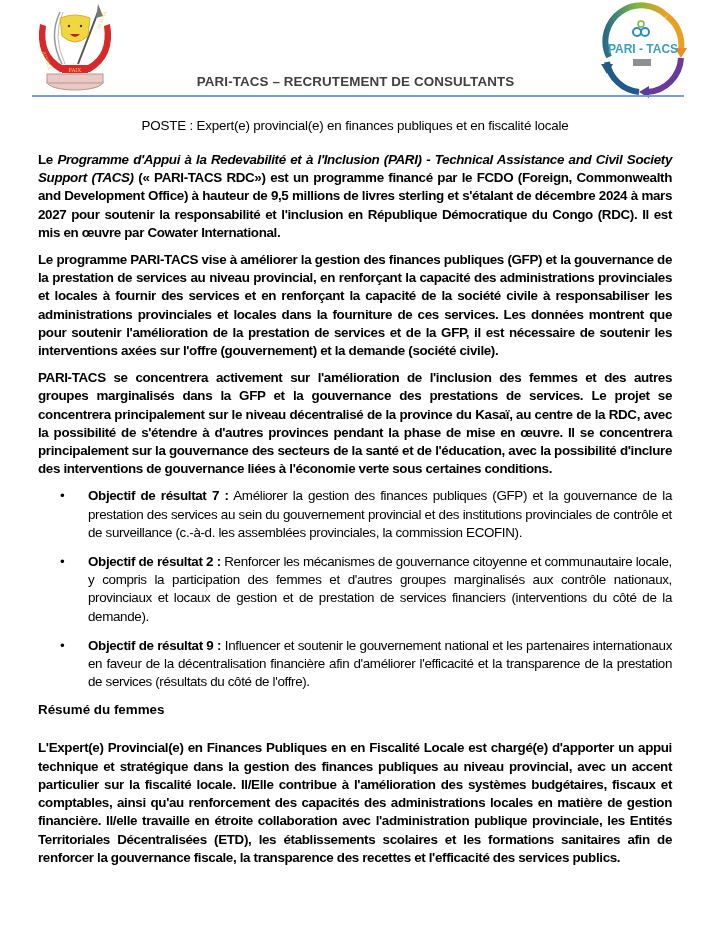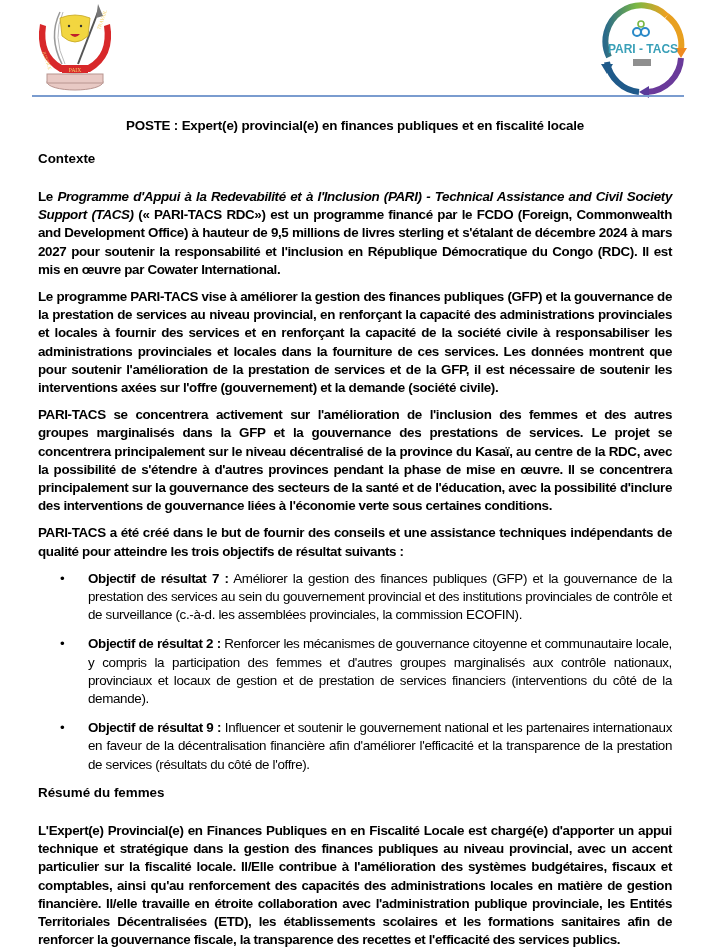--- a/index.html
+++ b/index.html
@@ -6,21 +6,21 @@
   body { width: 711px; height: 948px; position: relative; overflow: hidden;
          font-family: "Liberation Sans", sans-serif; color: #000; }
   .header { position: absolute; left: 0; top: 0; width: 711px; height: 100px; }
   .emblem { position: absolute; left: 30px; top: 2px; width: 90px; height: 90px; }
   .logo { position: absolute; left: 597px; top: 2px; width: 92px; height: 96px; }
   .header-title { position: absolute; left: 0; width: 711px; top: 74px; text-align: center;
                   font-size: 13.4px; font-weight: bold; color: #404040; letter-spacing: 0.1px; }
   .rule { position: absolute; left: 32px; top: 95px; width: 652px; height: 2px; background: #7a9ccf; }
   .content { position: absolute; left: 38px; top: 118px; width: 634px; }
   .poste { text-align: center; font-family: "Liberation Sans Narrow", "Liberation Sans", sans-serif;
-           font-weight: bold; font-size: 13.4px; margin: 0 0 18px 0; letter-spacing: -0.2px; }
+           font-weight: normal; font-size: 13.4px; margin: 0 0 18px 0; letter-spacing: -0.2px; }
   h3 { font-size: 13.4px; font-weight: bold; margin: 0 0 22px 0; }
   p { font-size: 13.4px; line-height: 18.2px; margin: 0 0 9px 0; text-align: justify;
       letter-spacing: -0.35px; font-weight: bold; }
   ul { list-style: none; margin: 6px 0 10px 0; padding: 0; }
   li { position: relative; padding-left: 50px; font-size: 13.4px; line-height: 18.2px;
        text-align: justify; margin-bottom: 11px; letter-spacing: -0.35px; }
   li .bullet { position: absolute; left: 22px; top: 0; }
   li b { font-weight: bold; }
 </style>
 </head>
@@ -39,20 +39,21 @@
     <path d="M30 10 Q18 35 32 62" fill="none" stroke="#999" stroke-width="1.5"></path>
     <path d="M33 10 Q22 35 35 62" fill="none" stroke="#bbb" stroke-width="1"></path>
     <line x1="48" y1="62" x2="68" y2="10" stroke="#555" stroke-width="2"></line>
     <path d="M68 2 L73 14 L66 16 Z" fill="#777"></path>
     <path d="M30 16 Q45 10 60 16 L58 34 Q45 46 32 34 Z" fill="#f2d640" stroke="#c4a520" stroke-width="0.8"></path>
     <circle cx="39" cy="24" r="1.2" fill="#333"></circle>
       <circle cx="51" cy="24" r="1.2" fill="#333"></circle>
     <path d="M40 32 Q45 38 50 32 Z" fill="#c0202a"></path>
   </svg>
 
+  <div class="header-title">PARI-TACS – RECRUTEMENT DE CONSULTANTS</div>
 
   <svg class="logo" viewBox="0 0 92 96">
     <defs>
       <linearGradient id="g1" x1="0" y1="0" x2="1" y2="0">
         <stop offset="0" stop-color="#2a6a8a"></stop>
           <stop offset="0.5" stop-color="#7ab844"></stop>
           <stop offset="1" stop-color="#f0a020"></stop>
       </linearGradient>
     </defs>
     <path d="M12 55 A36 36 0 0 1 70 14" fill="none" stroke="url(#g1)" stroke-width="6"></path>
@@ -68,27 +69,25 @@
     <text x="46" y="51" font-size="12" font-weight="bold" fill="#3aa0b8" text-anchor="middle" font-family="Liberation Sans, sans-serif">PARI - TACS</text>
     <rect x="36" y="57" width="18" height="7" fill="#444" opacity="0.6"></rect>
   </svg>
 
   <div class="rule"></div>
 </div>
 
 <div class="content">
   <div class="poste">POSTE : Expert(e) provincial(e) en finances publiques et en fiscalité locale</div>
 
-  <h3>Contexte</h3>
 
   <p><span>Le </span><i>Programme d'Appui à la Redevabilité et à l'Inclusion (PARI) - Technical Assistance and Civil Society Support (TACS)</i><span> (« PARI-TACS RDC») est un programme financé par le FCDO (Foreign, Commonwealth and Development Office) à hauteur de 9,5 millions de livres sterling et s'étalant de décembre 2024 à mars 2027 pour soutenir la responsabilité et l'inclusion en République Démocratique du Congo (RDC). Il est mis en œuvre par Cowater International.</span></p>
 
   <p>Le programme PARI-TACS vise à améliorer la gestion des finances publiques (GFP) et la gouvernance de la prestation de services au niveau provincial, en renforçant la capacité des administrations provinciales et locales à fournir des services et en renforçant la capacité de la société civile à responsabiliser les administrations provinciales et locales dans la fourniture de ces services. Les données montrent que pour soutenir l'amélioration de la prestation de services et de la GFP, il est nécessaire de soutenir les interventions axées sur l'offre (gouvernement) et la demande (société civile).</p>
   <p>PARI-TACS se concentrera activement sur l'amélioration de l'inclusion des femmes et des autres groupes marginalisés dans la GFP et la gouvernance des prestations de services. Le projet se concentrera principalement sur le niveau décentralisé de la province du Kasaï, au centre de la RDC, avec la possibilité de s'étendre à d'autres provinces pendant la phase de mise en œuvre. Il se concentrera principalement sur la gouvernance des secteurs de la santé et de l'éducation, avec la possibilité d'inclure des interventions de gouvernance liées à l'économie verte sous certaines conditions.</p>
-  <p>PARI-TACS a été créé dans le but de fournir des conseils et une assistance techniques indépendants de qualité pour atteindre les trois objectifs de résultat suivants :</p>
 
   <ul>
     <li>
       <span class="bullet">•</span>
       <b>Objectif de résultat 7 :</b><span> Améliorer la gestion des finances publiques (GFP) et la gouvernance de la prestation des services au sein du gouvernement provincial et des institutions provinciales de contrôle et de surveillance (c.-à-d. les assemblées provinciales, la commission ECOFIN).</span>
     </li>
     <li>
       <span class="bullet">•</span>
       <b>Objectif de résultat 2 :</b><span> Renforcer les mécanismes de gouvernance citoyenne et communautaire locale, y compris la participation des femmes et d'autres groupes marginalisés aux contrôle nationaux, provinciaux et locaux de gestion et de prestation de services financiers (interventions du côté de la demande).</span>
     </li>

